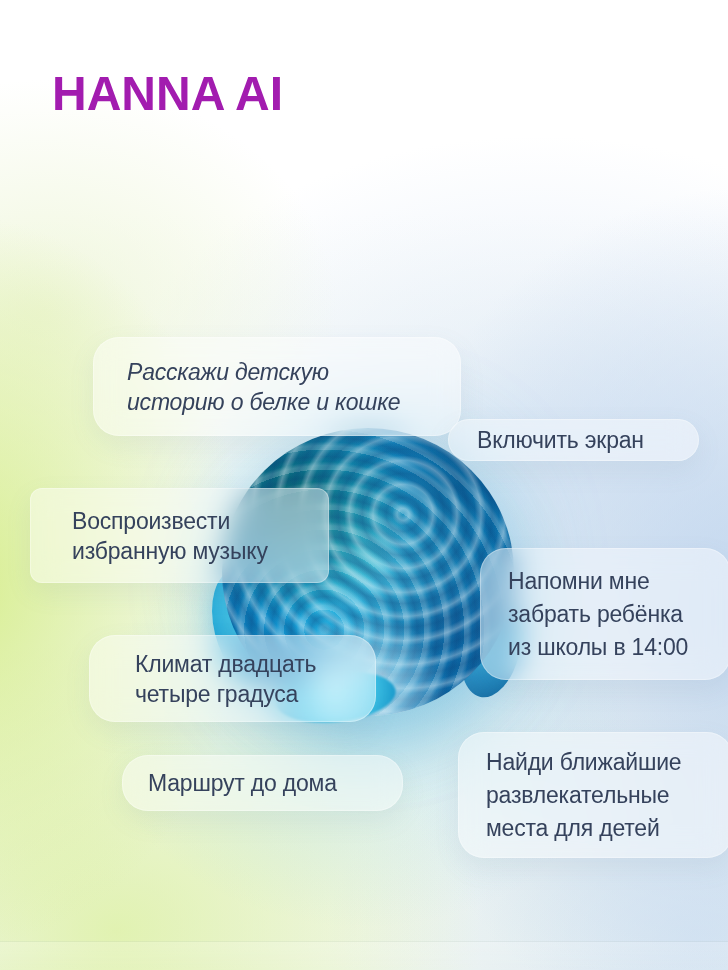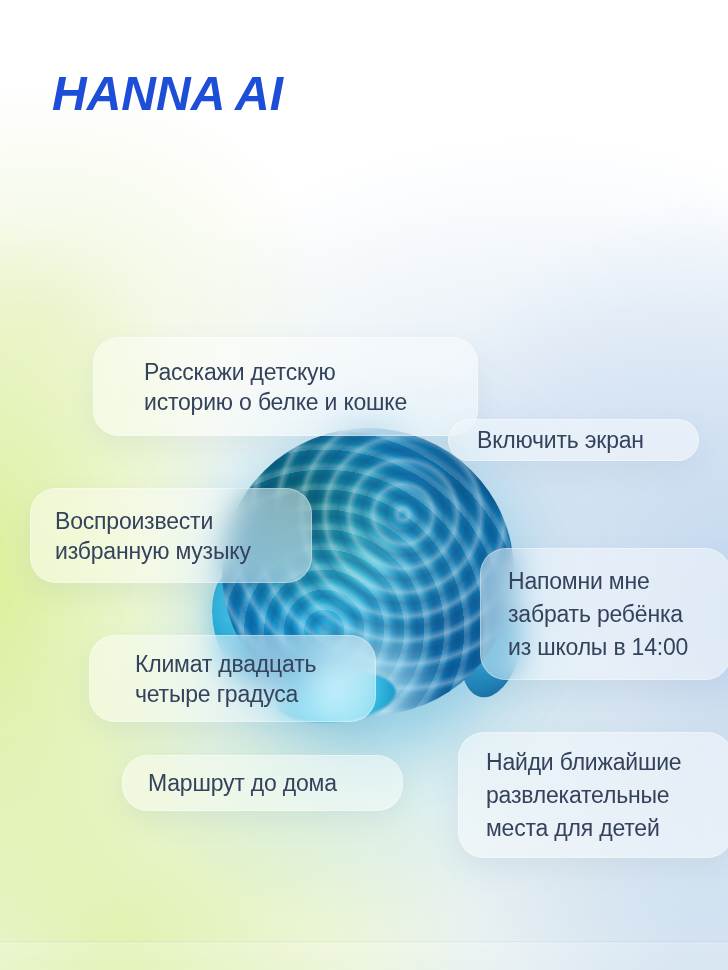--- a/index.html
+++ b/index.html
@@ -15,22 +15,22 @@
       radial-gradient(380px 300px at 50% 74%, rgba(130,205,235,0.32), rgba(130,205,235,0) 70%),
       radial-gradient(430px 540px at -6% 60%, rgba(210,236,125,0.85), rgba(210,236,125,0) 68%),
       radial-gradient(520px 420px at 16% 96%, rgba(219,240,156,0.75), rgba(219,240,156,0) 70%),
       radial-gradient(420px 330px at 6% 32%, rgba(233,243,205,0.70), rgba(233,243,205,0) 70%),
       radial-gradient(540px 620px at 103% 64%, rgba(182,206,238,0.80), rgba(182,206,238,0) 70%),
       radial-gradient(620px 430px at 74% 45%, rgba(203,221,243,0.55), rgba(203,221,243,0) 70%),
       radial-gradient(520px 320px at 96% 97%, rgba(203,222,244,0.65), rgba(203,222,244,0) 72%),
       linear-gradient(180deg,#ffffff 0%,#ffffff 22%,#f6faf4 55%,#f2f7f0 100%);
   }
   
-  .headline{position:absolute;left:52px;top:68px;color:#1d4ed8;font-weight:bold;
-            font-size:48px;line-height:51px;letter-spacing:-0.5px;font-style:italic;}
+  .headline{position:absolute;left:52px;top:68px;color:#a21caf;font-weight:bold;
+            font-size:48px;line-height:51px;letter-spacing:-0.5px;}
   .headline .l1{letter-spacing:0;}
   
   .orb-wrap{position:absolute;left:222px;top:428px;width:292px;height:288px;}
   .orb-lobe{position:absolute;border-radius:50%;}
   .lobe-left{left:-8px;top:140px;width:66px;height:116px;transform:rotate(-14deg);
     background:radial-gradient(circle at 60% 35%, #4fd9ee 0%, #17a2d4 55%, #0a6ca6 100%);
     box-shadow:0 10px 26px rgba(60,170,210,0.45);}
   .lobe-right{right:-6px;top:168px;width:58px;height:102px;transform:rotate(12deg);
     background:radial-gradient(circle at 40% 40%, #2fb9e2 0%, #0f7ab6 60%, #0a568e 100%);}
   .lobe-bottom{left:54px;bottom:-6px;width:120px;height:50px;transform:rotate(-6deg);
@@ -53,23 +53,23 @@
     position:absolute;display:flex;align-items:center;
     border-radius:26px;
     background:rgba(255,255,255,0.45);
     box-shadow:0 10px 26px rgba(110,140,160,0.10), inset 0 0 0 1px rgba(255,255,255,0.30);
     backdrop-filter:blur(14px) saturate(1.05);
     -webkit-backdrop-filter:blur(14px) saturate(1.05);
     color:#35425c;font-size:23px;line-height:30px;letter-spacing:-0.2px;
     white-space:pre-line;
   }
   .chip span{display:block;}
-  .c0{left:93px; top:337px; width:334px;height:99px; padding-left:51px;}
+  .c0{left:93px; top:337px; width:334px;height:99px; padding-left:34px;font-style:italic;}
   .c1{left:448px;top:419px;width:222px;height:42px; padding-left:29px;}
-  .c2{left:30px; top:488px;width:257px;height:95px; padding-left:25px;}
+  .c2{left:30px; top:488px;width:257px;height:95px; padding-left:42px;border-radius:12px;}
   .c3{left:480px;top:548px;width:223px;height:132px;padding-left:28px;line-height:33px;}
   .c4{left:52px; top:635px;width:241px;height:87px; padding-left:46px;margin-left:37px;}
   .c5{left:122px;top:755px;width:255px;height:56px; padding-left:26px;}
   .c6{left:432px;top:732px;width:247px;height:126px;padding-left:28px;line-height:33px;margin-left:26px;}
   
   .bottom-band{position:absolute;left:0;right:0;top:941px;height:29px;
     background:linear-gradient(rgba(255,255,255,0.20), rgba(255,255,255,0.05));
     border-top:1px solid rgba(140,160,150,0.10);}
 </style>
 </head>

